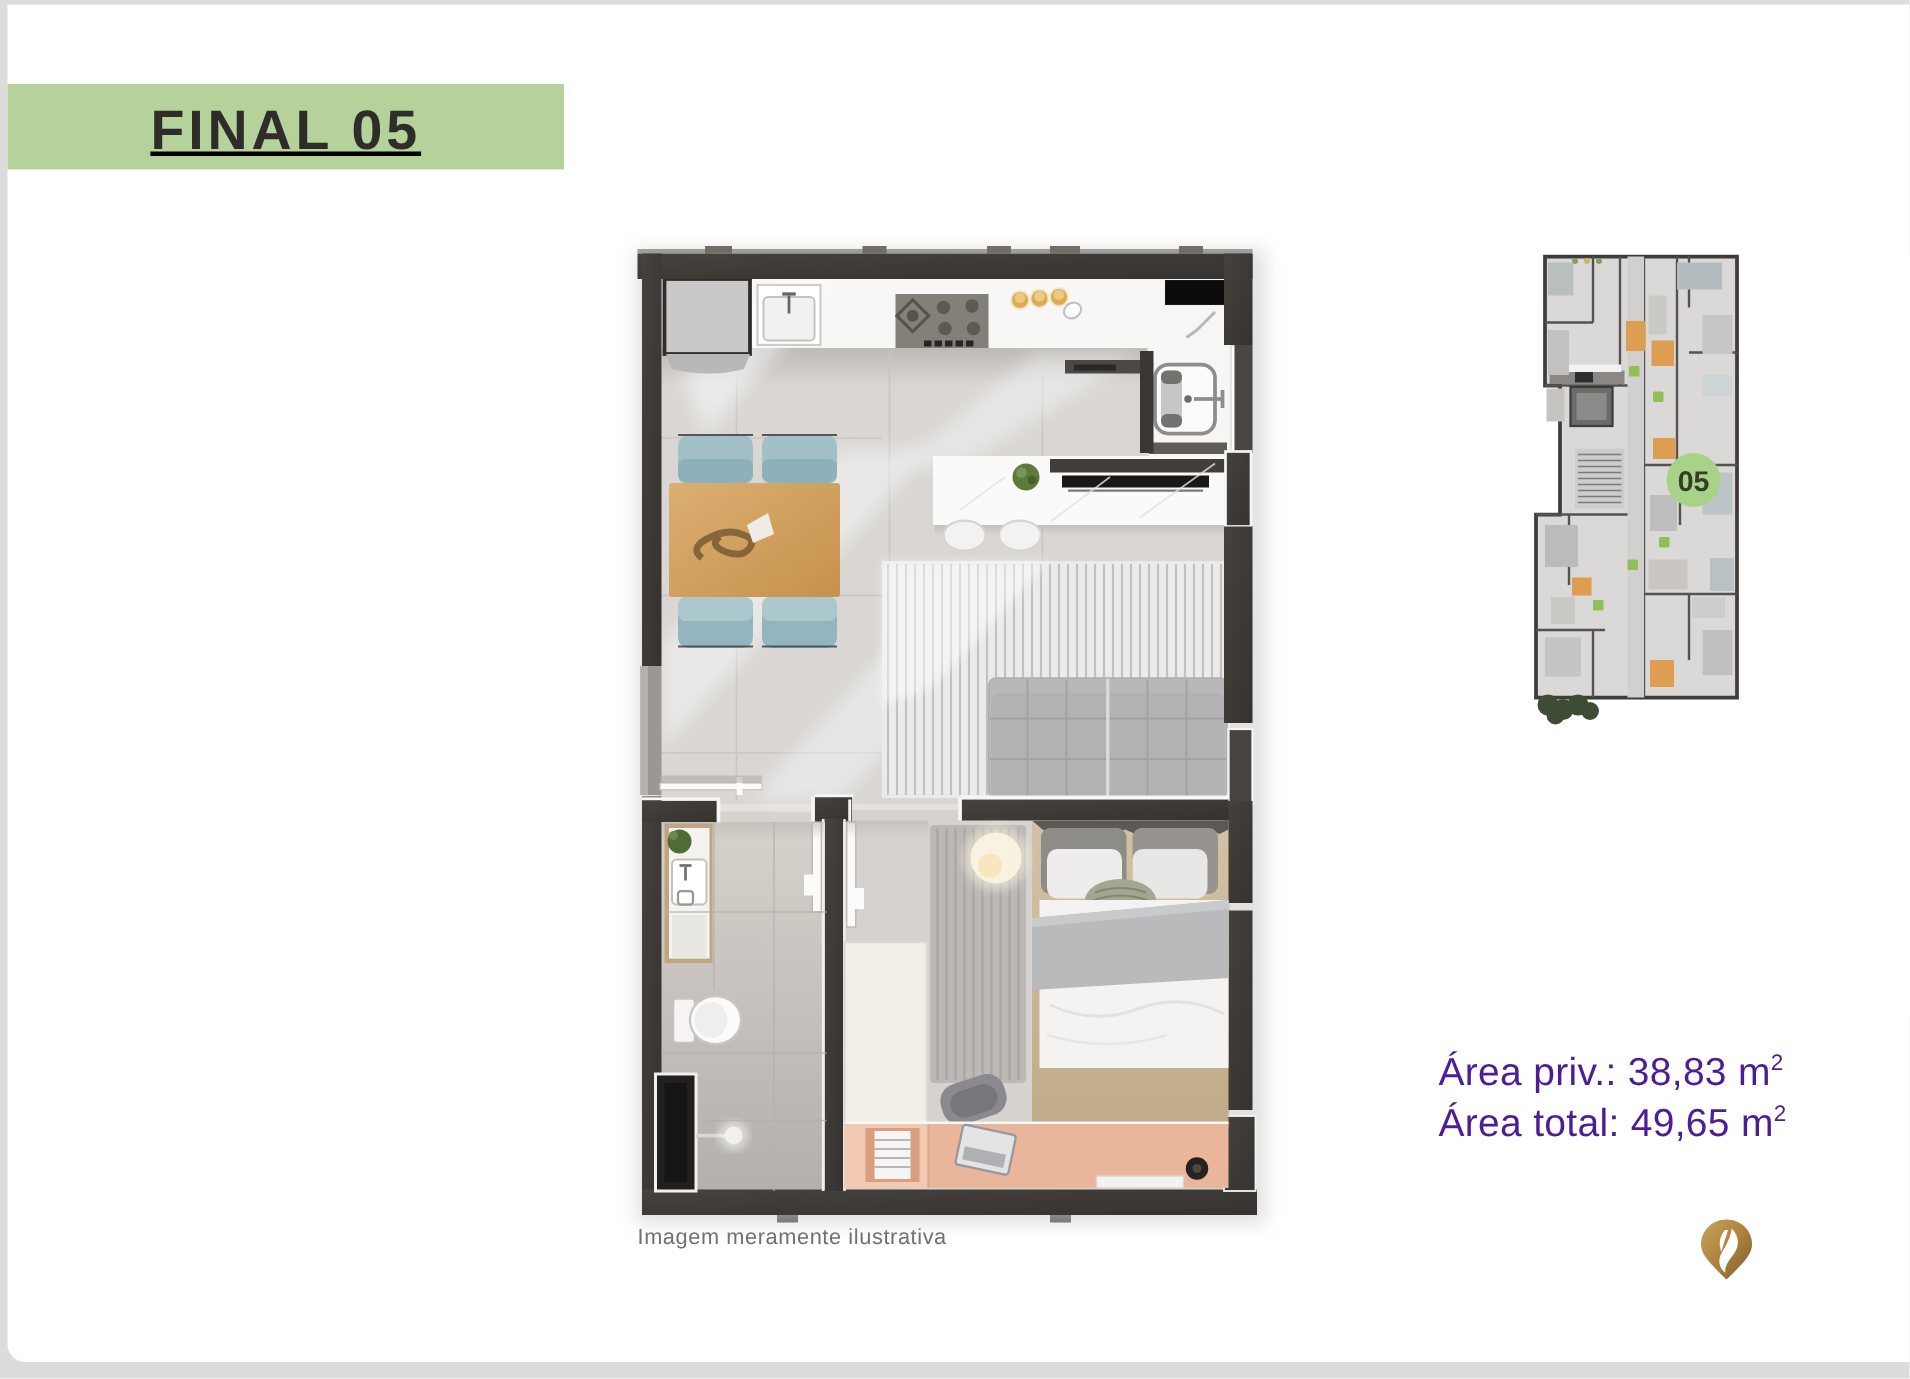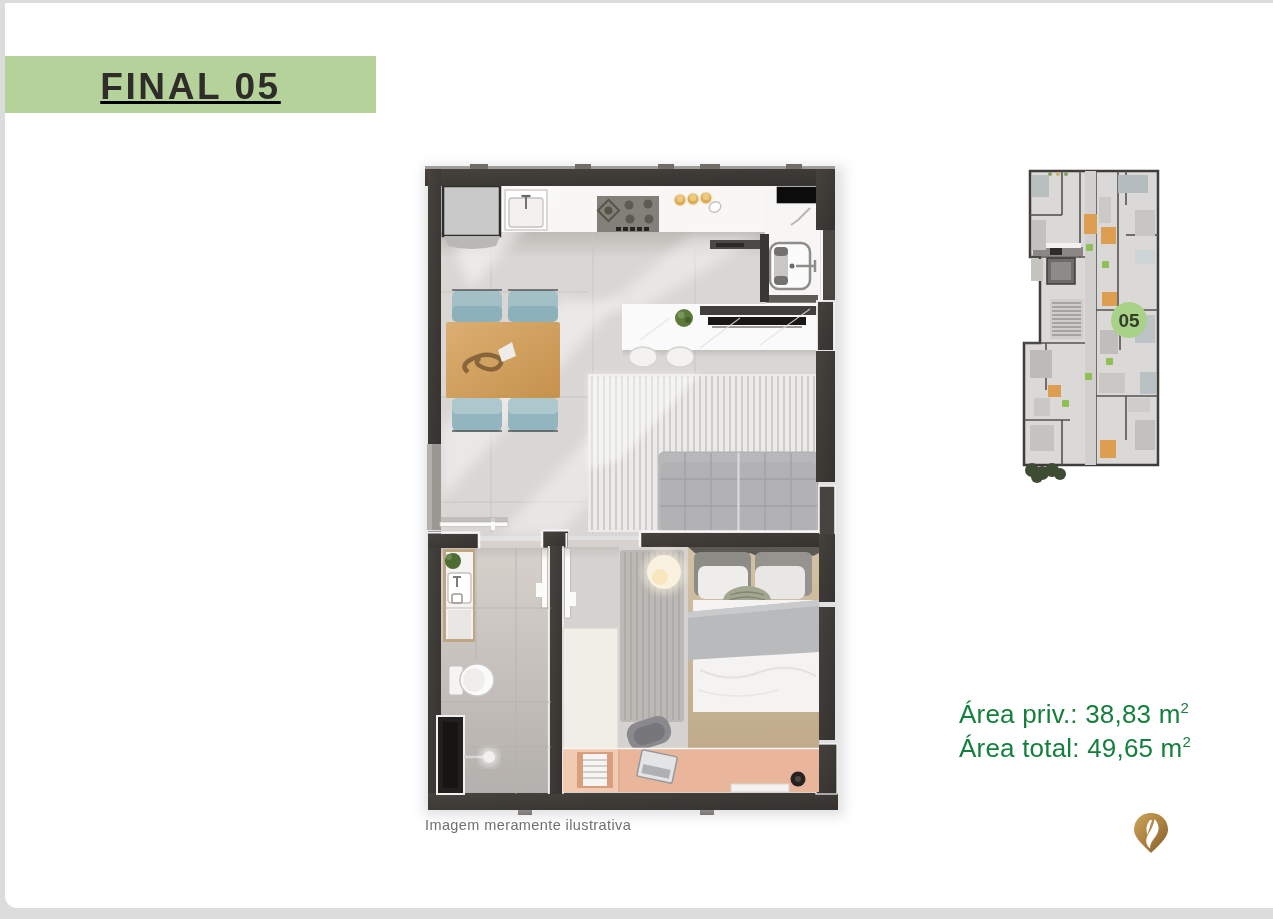--- a/index.html
+++ b/index.html
@@ -3,21 +3,21 @@
 <meta charset="utf-8">
 <style>
   html,body{margin:0;padding:0;}
   body{width:1273px;height:919px;background:#dcdcdc;overflow:hidden;
        font-family:"Liberation Sans", sans-serif;position:relative;}
   #page{position:absolute;left:5px;top:3px;width:1268px;height:905px;
         background:#ffffff;border-bottom-left-radius:12px;}
   #banner{position:absolute;left:0px;top:53px;width:371px;height:57px;
           background:#b5d29a;display:flex;align-items:center;justify-content:center;text-decoration:underline;}
   #banner span{position:relative;top:2px;font-size:37px;font-weight:bold;letter-spacing:2.6px;color:#2e2d2a;}
-  #areatext{position:absolute;left:954px;top:694px;color:#15803d;
+  #areatext{position:absolute;left:954px;top:694px;color:#4c1d95;
             font-size:26px;line-height:34px;letter-spacing:0.2px;}
   #areatext sup{font-size:15px;line-height:0;}
   #caption{position:absolute;left:420px;top:814px;color:#6e6e6e;
            font-size:14.5px;letter-spacing:0.4px;text-align:center;}
 </style>
 </head>
 <body>
 
 <div id="page">
 

